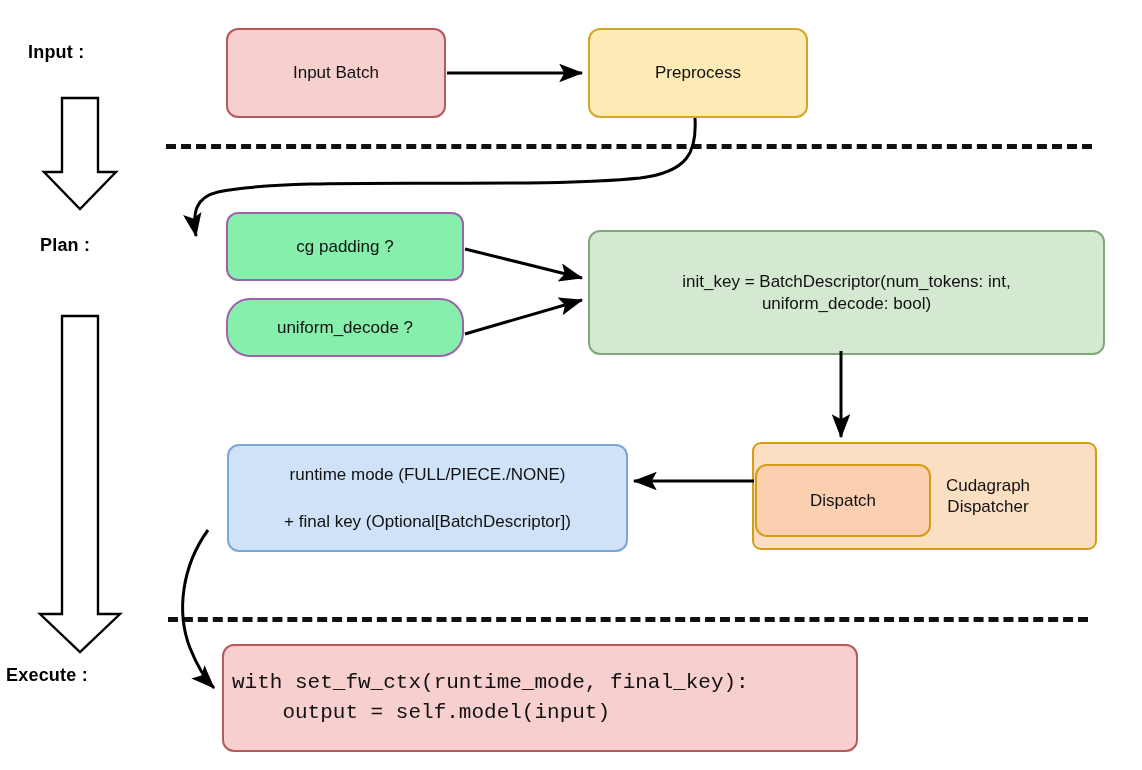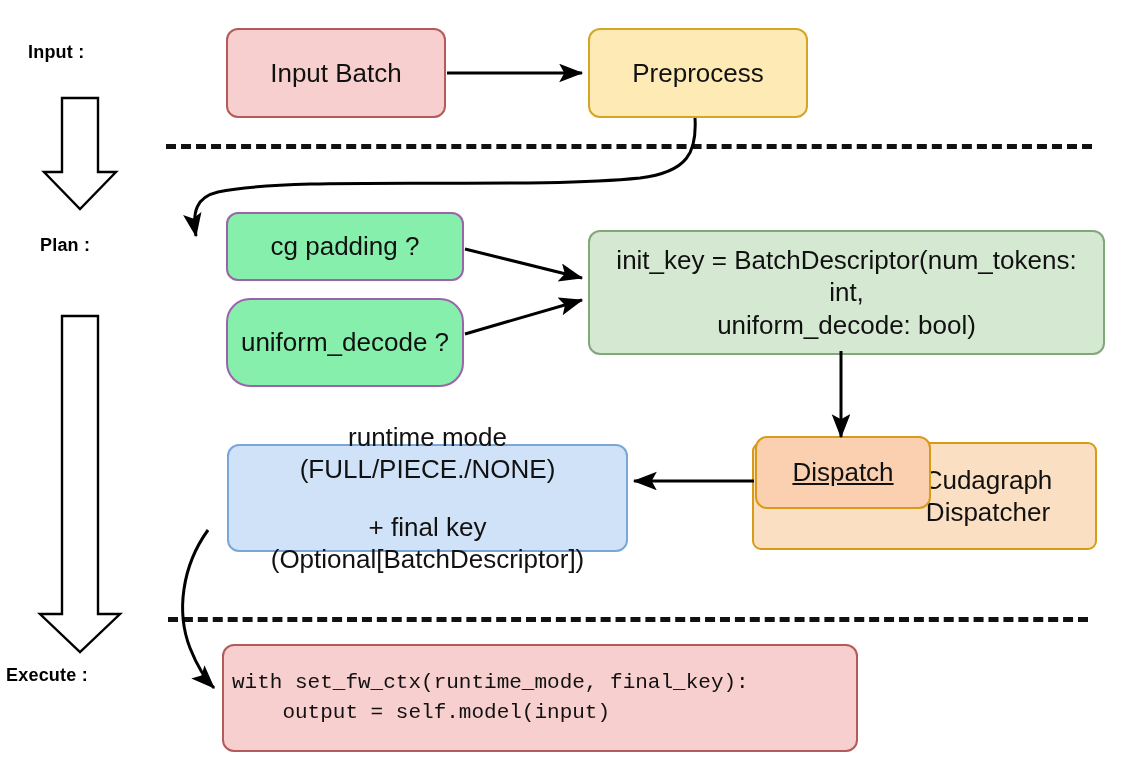--- a/index.html
+++ b/index.html
@@ -5,21 +5,21 @@
   html,body{margin:0;padding:0;background:#ffffff;}
   body{width:1142px;height:770px;overflow:hidden;
        font-family:"Liberation Sans",sans-serif;}
   #stage{position:relative;width:1142px;height:770px;background:#ffffff;}
 
   .lane-label{position:absolute;font-weight:bold;font-size:18px;color:#000;
               letter-spacing:.2px;white-space:nowrap;}
 
   .node{position:absolute;box-sizing:border-box;display:flex;align-items:center;
         justify-content:center;text-align:center;border-radius:12px;
-        border:2px solid #000;font-size:26px;color:#111;line-height:1.25;
+        border:2px solid #000;font-size:17px;color:#111;line-height:1.25;
         padding:4px 10px;}
 
   .node.red{background:#f6cfce;border-color:#b55a5a;}
   .node.yellow{background:#fdeab4;border-color:#d4a628;align-items:center;}
   .node.purple{background:#86efac;border-color:#9b63ab;}
   .node.green{background:#d5e8d2;border-color:#80a878;}
   .node.blue{background:#cfe2f7;border-color:#7ba6d8;}
   .node.orange-outer{background:#fbdfc2;border-color:#d79b18;}
   .node.orange-inner{background:#fbd0b1;border-color:#d79b18;}
   .node.code{background:#f6cfce;border-color:#b55a5a;
@@ -52,40 +52,40 @@
   </div>
 
   <div class="node yellow" style="left:588px;top:28px;width:220px;height:90px;">
     <span>Preprocess</span>
   </div>
 
   <div class="node purple" style="left:226px;top:212px;width:238px;height:69px;">
     <span>cg padding ?</span>
   </div>
 
-  <div class="node purple" style="left:226px;top:298px;width:238px;height:89px;border-radius:24px;">
+  <div class="node purple" style="left:226px;top:298px;width:238px;height:59px;border-radius:24px;">
     <span>uniform_decode ?</span>
   </div>
 
   <div class="node green" style="left:588px;top:230px;width:517px;height:125px;flex-direction:column;">
     <span>init_key = BatchDescriptor(num_tokens: int,</span>
     <span>uniform_decode: bool)</span>
   </div>
 
   <div class="node blue" style="left:227px;top:444px;width:401px;height:108px;flex-direction:column;gap:25px;">
     <span>runtime mode (FULL/PIECE./NONE)</span>
     <span>+ final key (Optional[BatchDescriptor])</span>
   </div>
 
   <div class="node orange-outer" style="left:752px;top:442px;width:345px;height:108px;flex-direction:column;align-items:flex-end;justify-content:center;">
     <span style="width:170px;text-align:center;">Cudagraph</span>
     <span style="width:170px;text-align:center;">Dispatcher</span>
   </div>
 
-  <div class="node orange-inner" style="left:755px;top:436px;width:176px;height:73px;text-decoration:underline;">
+  <div class="node orange-inner" style="left:755px;top:464px;width:176px;height:73px;">
     <span>Dispatch</span>
   </div>
 
   <div class="node code" style="left:222px;top:644px;width:636px;height:108px;flex-direction:column;align-items:flex-start;justify-content:center;">
     <span class="pre">with set_fw_ctx(runtime_mode, final_key):</span>
     <span class="pre">    output = self.model(input)</span>
   </div>
 
   <svg class="overlay" viewBox="0 0 1142 770">
     <defs>

